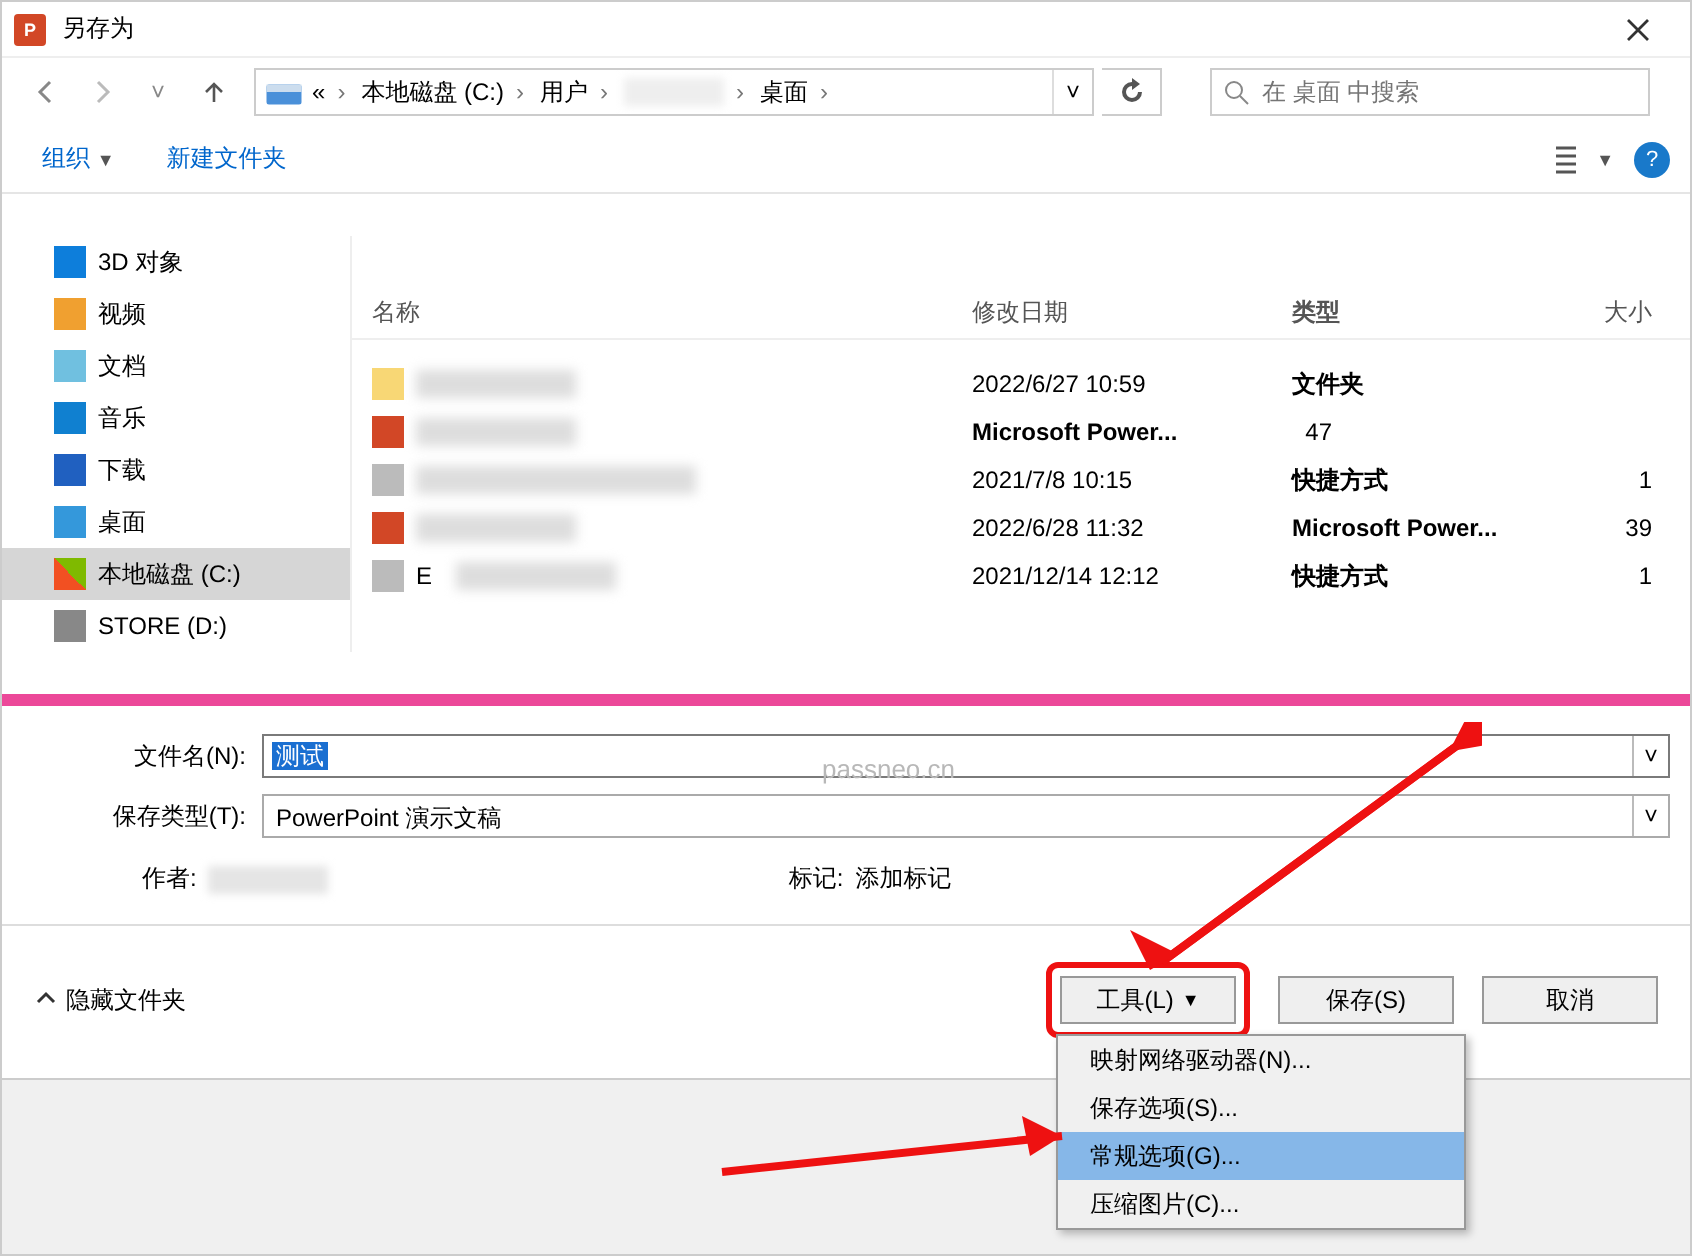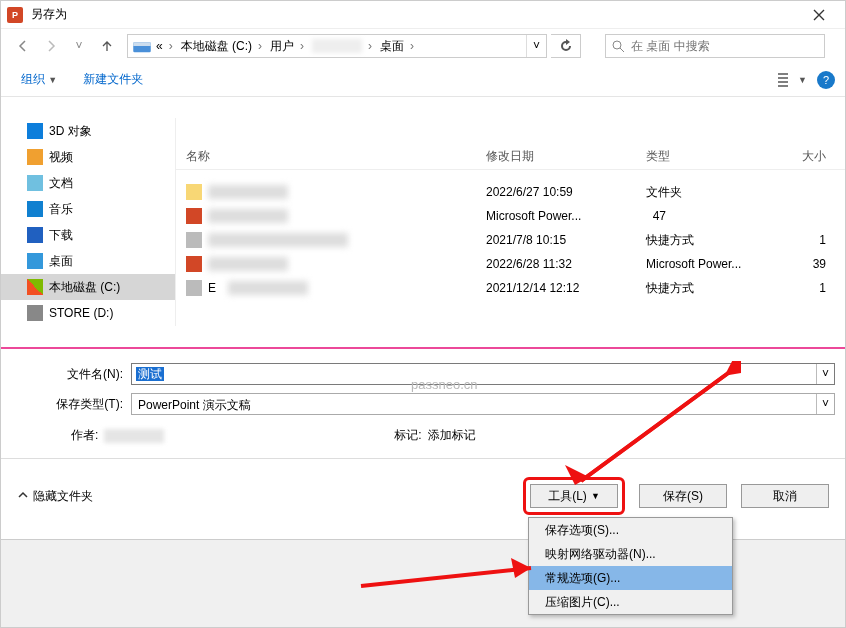--- a/index.html
+++ b/index.html
@@ -45,33 +45,33 @@
   .ic-music{ background:#1080d0;}
   .ic-desk{ background:#3498db;}
   .ic-drive{ background:#888;}
   .ic-win { background: linear-gradient(45deg,#f25022 0 50%,#7fba00 50% 100%); position:relative;}
 
   .filelist{ flex:1; }
   .fl-header{ height:26px; display:flex; align-items:center; border-bottom:1px solid #eee; color:#555; }
   .fl-header > div, .fl-row > div{ padding:0 10px; }
   .col-name{ width:300px;}
   .col-date{ width:160px;}
-  .col-type{ width:150px;}
+  .col-type{ width:150px;font-weight:bold;}
   .col-size{ width:50px; text-align:right;}
   .fl-row{ height:24px; display:flex; align-items:center; }
   .fl-name{ display:flex; align-items:center; gap:6px;}
   .name-blur{ width:80px; height:14px; background:#ddd; filter:blur(3px);}
   .name-blur.wide{ width:140px;}
   .file-ic{ width:16px; height:16px; display:inline-block; }
   .ic-folder{ background:#f8d775;}
   .ic-ppt{ background:#d24726;}
   .ic-link{ background:#bbb;}
 
   
-  .form-area{ border-top:2px solid #ec4899; padding:14px 10px 14px 10px; position:relative; }
+  .form-area{ border-top:6px solid #ec4899; padding:14px 10px 14px 10px; position:relative; }
   .form-row{ display:flex; align-items:center; margin-bottom:8px; }
   .form-label{ width:120px; text-align:right; padding-right:8px; }
   .form-input-wrap{ flex:1; border:1px solid #7a7a7a; display:flex; height:22px; }
   .filename-sel{ background:#1a6fd1; color:#fff; padding:0 2px;}
   .form-drop{ width:18px; display:flex; align-items:center; justify-content:center; border-left:1px solid #bbb; }
   .meta-row{ display:flex; gap:40px; margin-top:12px; padding-left:60px;}
   .meta-field{ display:flex; gap:6px; align-items:center;}
   .meta-value-blur{ width:60px;height:14px;background:#e5e5e5;filter:blur(2px);}
   .linkish{ color:#000000;}
 
@@ -298,22 +298,22 @@
         <span style="font-size:9px;">▼</span>
       </div>
   </div>
   <div class="win-btn">保存(S)</div>
   <div class="win-btn">取消</div>
 </div>
 
 <div class="bottom-fill"></div>
 
 <div class="drop-menu">
+  <div class="drop-item">映射网络驱动器(N)...</div>
   <div class="drop-item">保存选项(S)...</div>
-  <div class="drop-item">映射网络驱动器(N)...</div>
   <div class="drop-item sel">常规选项(G)...</div>
   <div class="drop-item">压缩图片(C)...</div>
 </div>
 
 <div class="watermark">passneo.cn</div>
 
 <svg class="red-arrow" style="top:360px;left:560px;" width="180" height="140" viewBox="0 0 180 140">
   <defs>
       <marker id="ah1" markerWidth="10" markerHeight="10" refX="8" refY="5" orient="auto">
         <path d="M0 0 L10 5 L0 10 Z" fill="#e11"></path>

